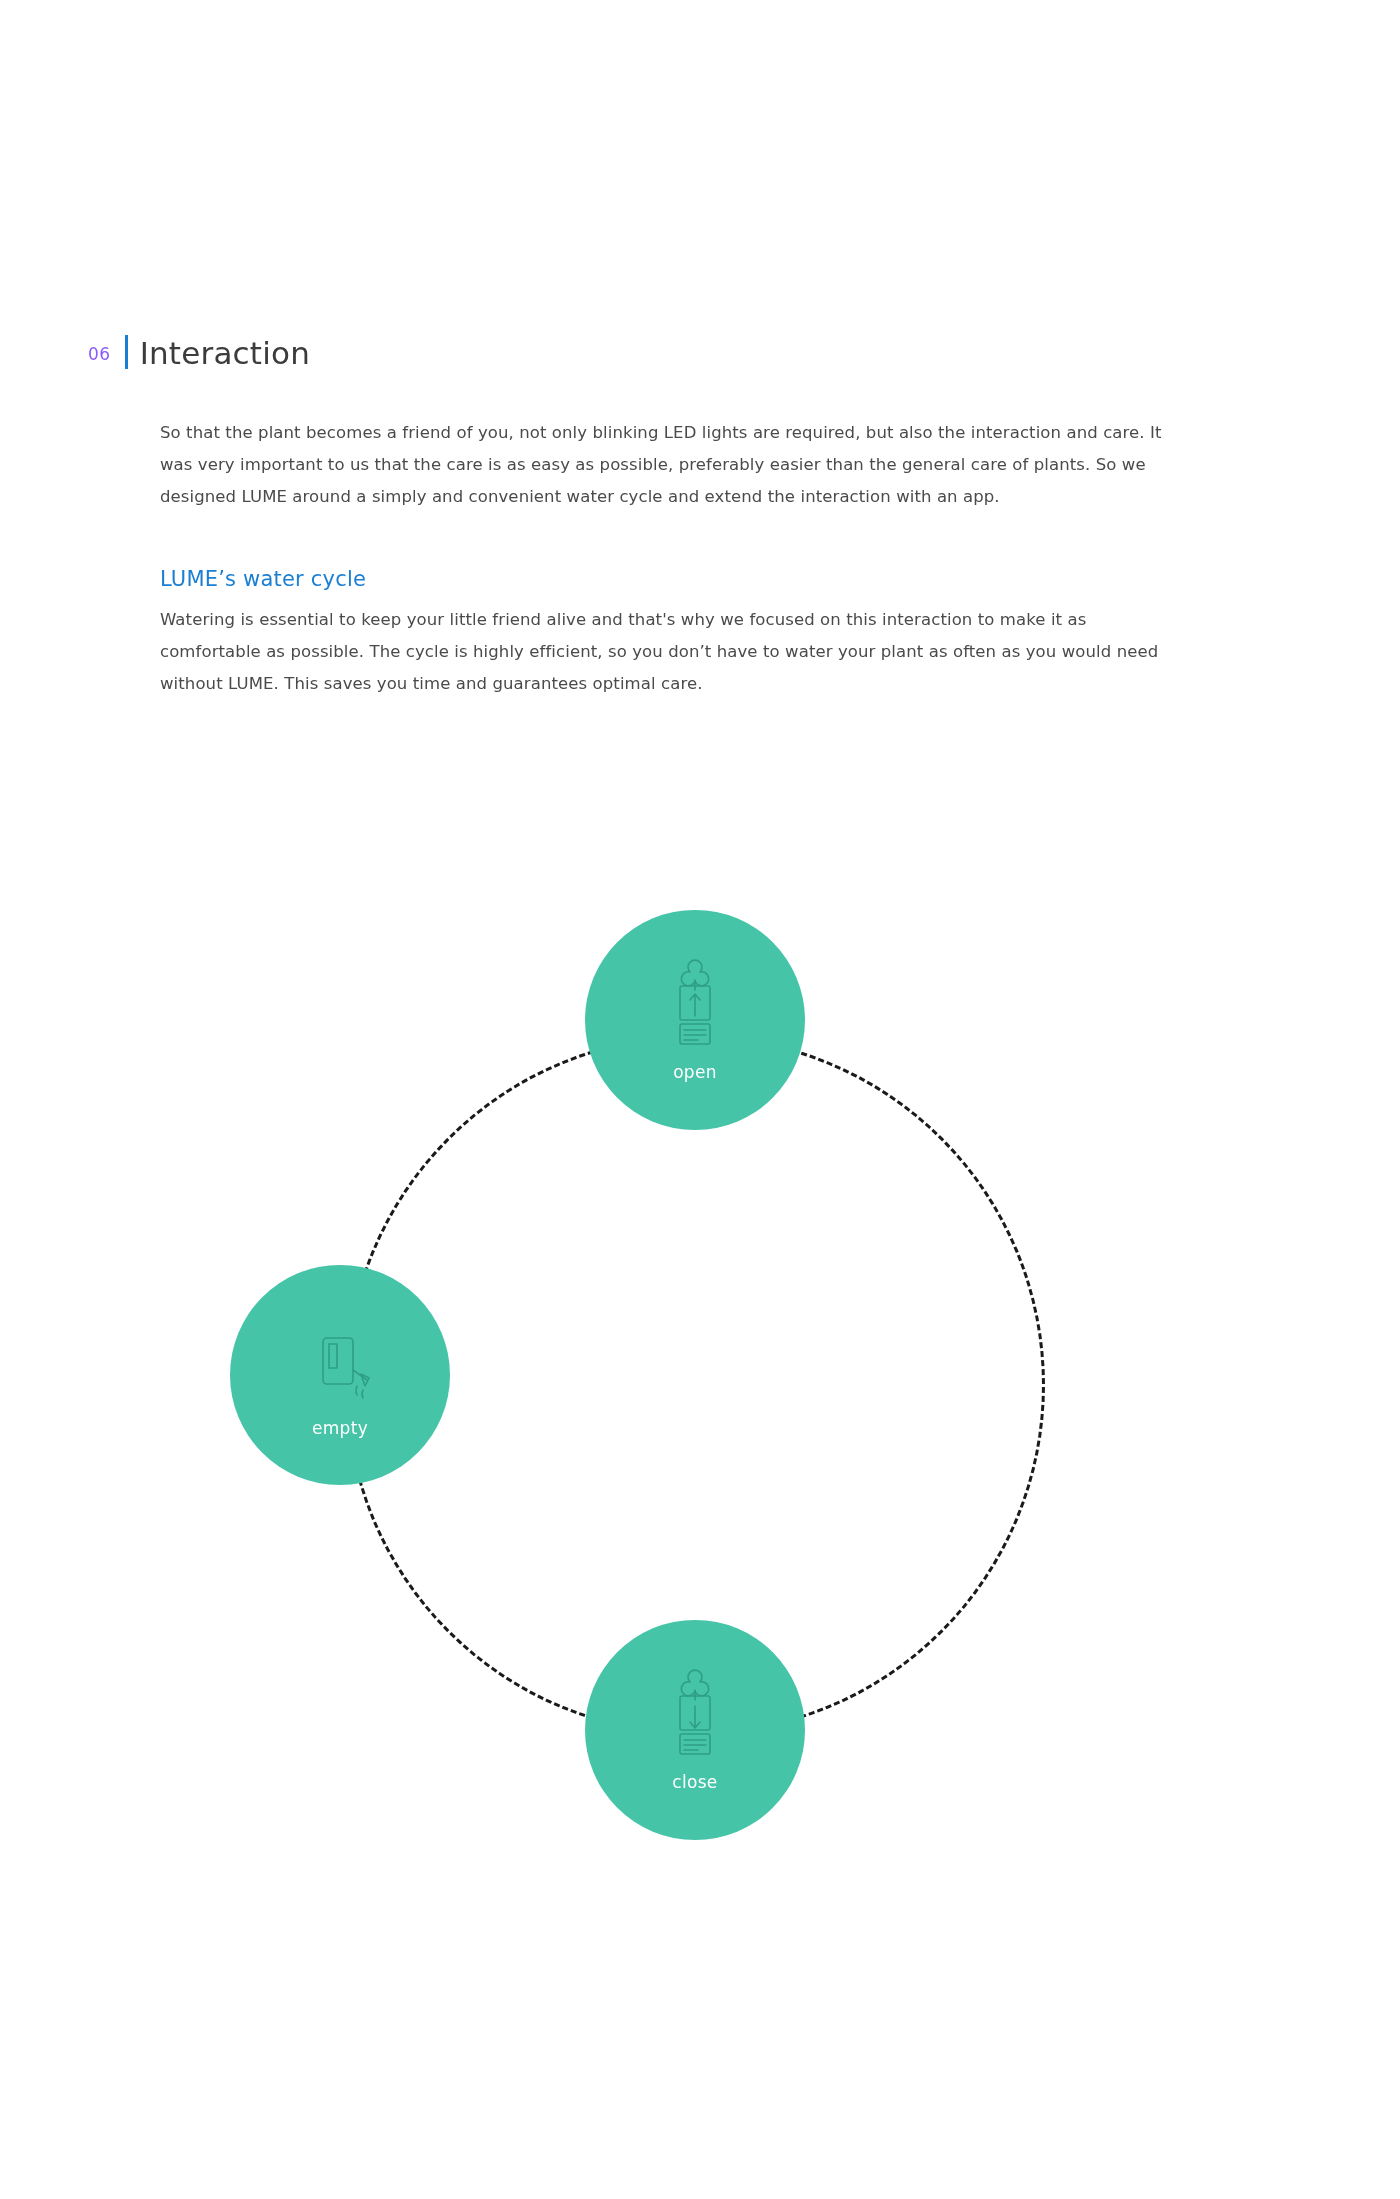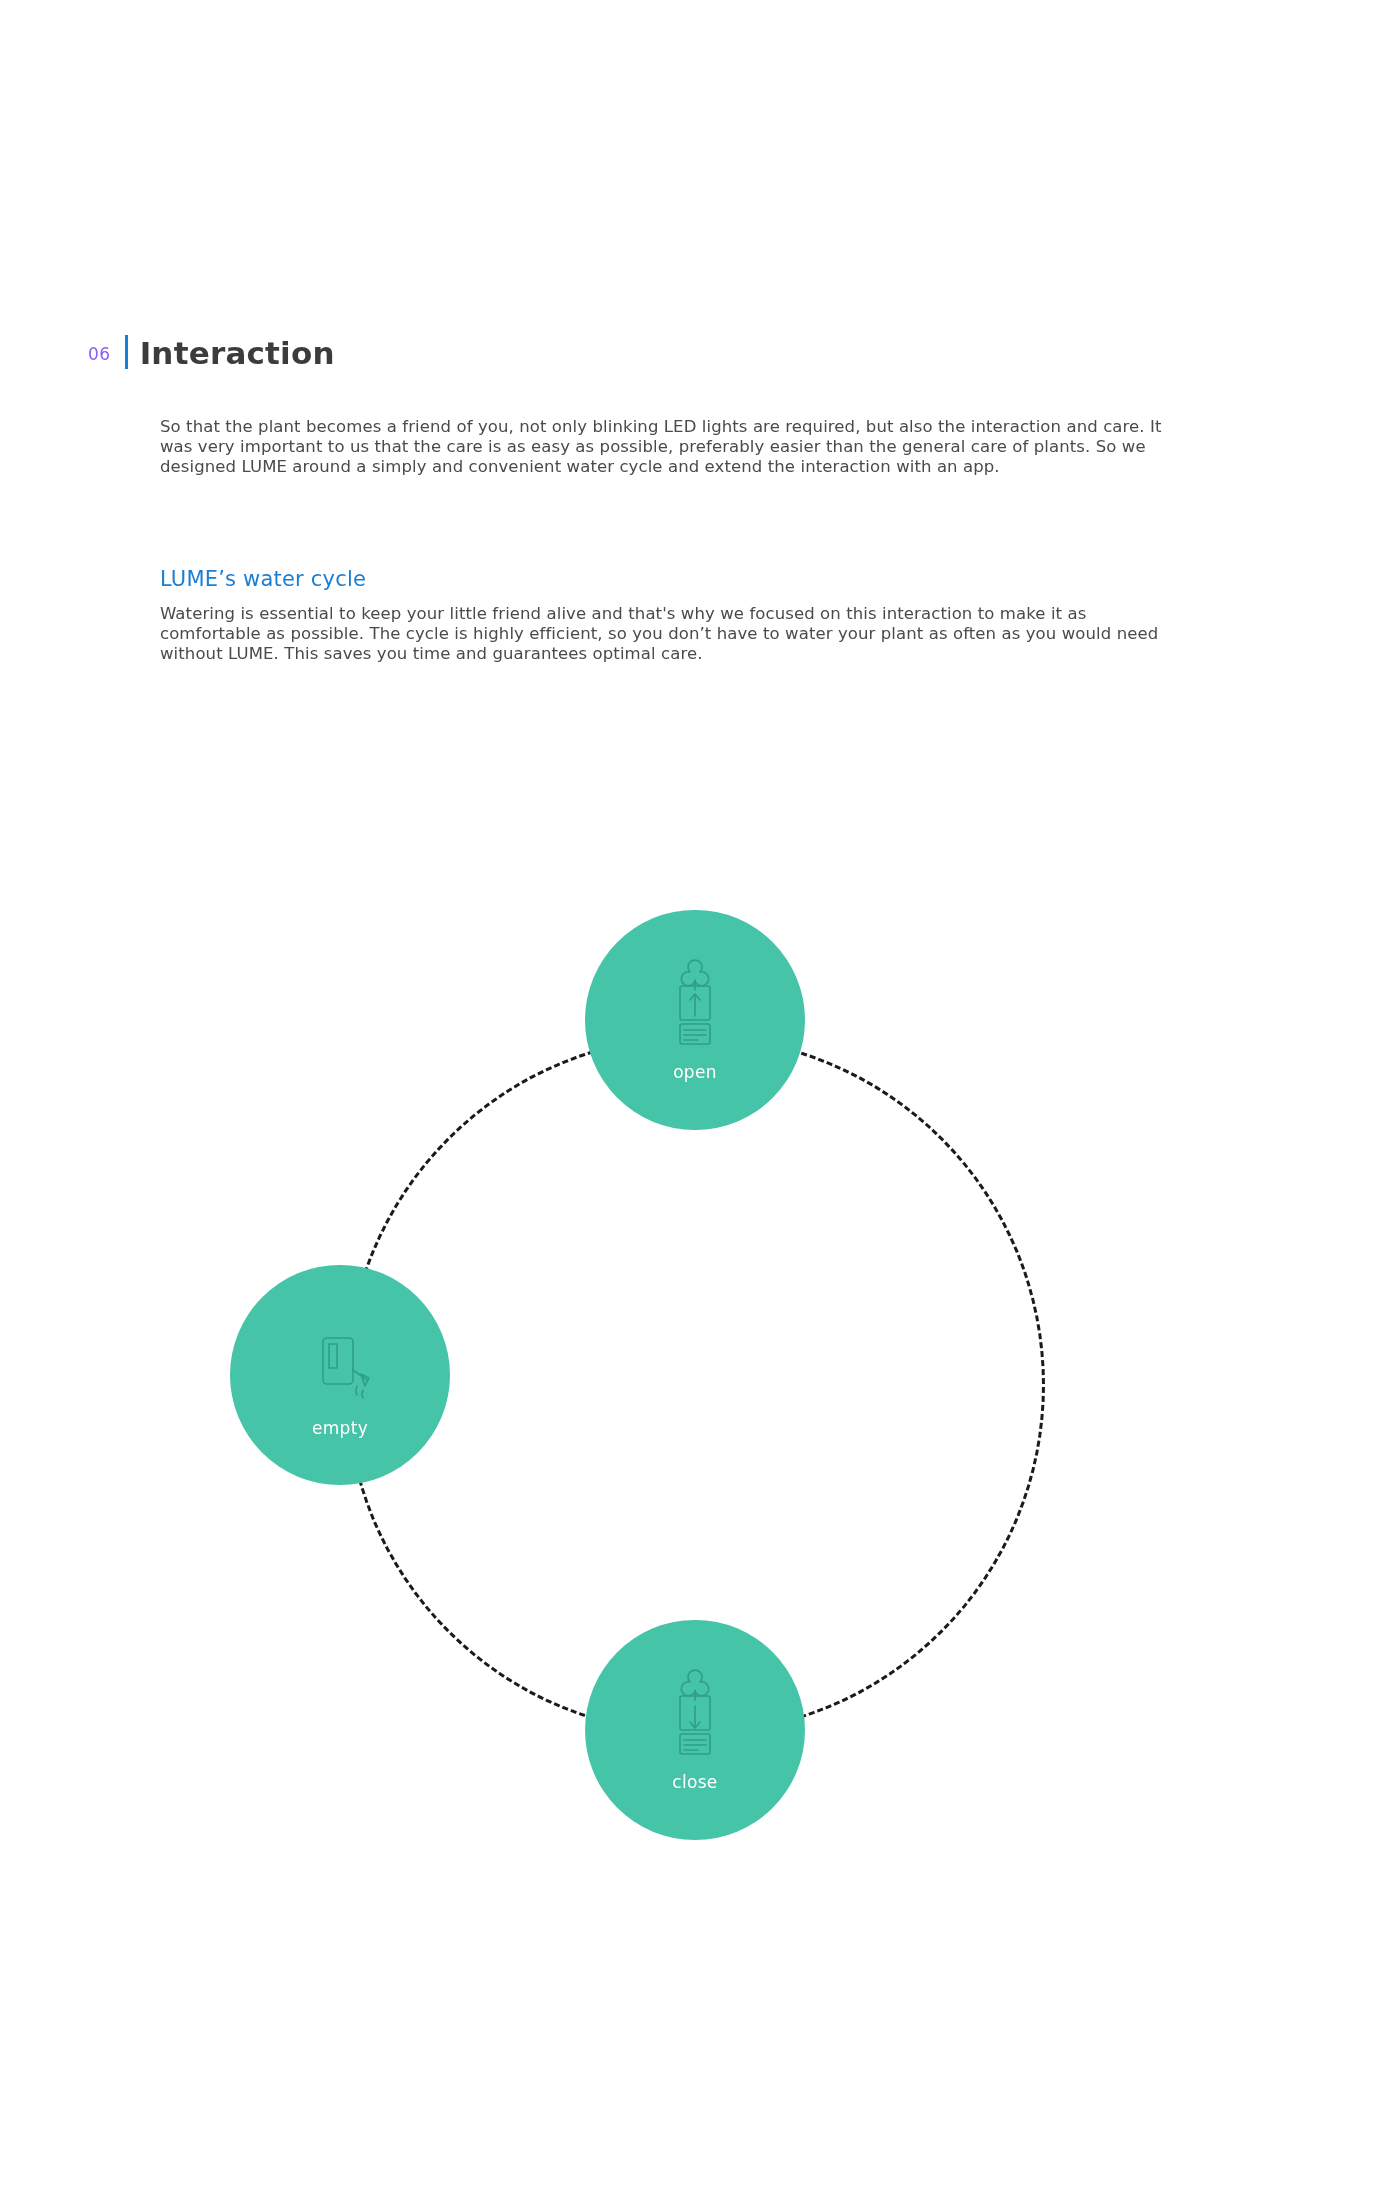--- a/index.html
+++ b/index.html
@@ -36,34 +36,34 @@
     display: inline-block;
     width: 3px;
     height: 34px;
     background: #1a7fd4;
     position: relative;
     top: 5px;
     margin-right: 12px;
   }
   .section-title {
     font-size: 31px;
-    font-weight: 700;
+    font-weight: 400;
     color: #3c3c3c;
     letter-spacing: 0.2px;
   }
 
   
   .body-block {
     position: absolute;
     left: 160px;
     width: 1030px;
   }
   .para {
     font-size: 16.5px;
-    line-height: 20px;
+    line-height: 32px;
     color: #4a4a4a;
     letter-spacing: 0.1px;
   }
   #intro-para { top: 400px; }
   #subtitle {
     top: 550px;
     font-size: 21px;
     color: #1a7fd4;
     font-weight: 400;
     letter-spacing: 0.2px;

